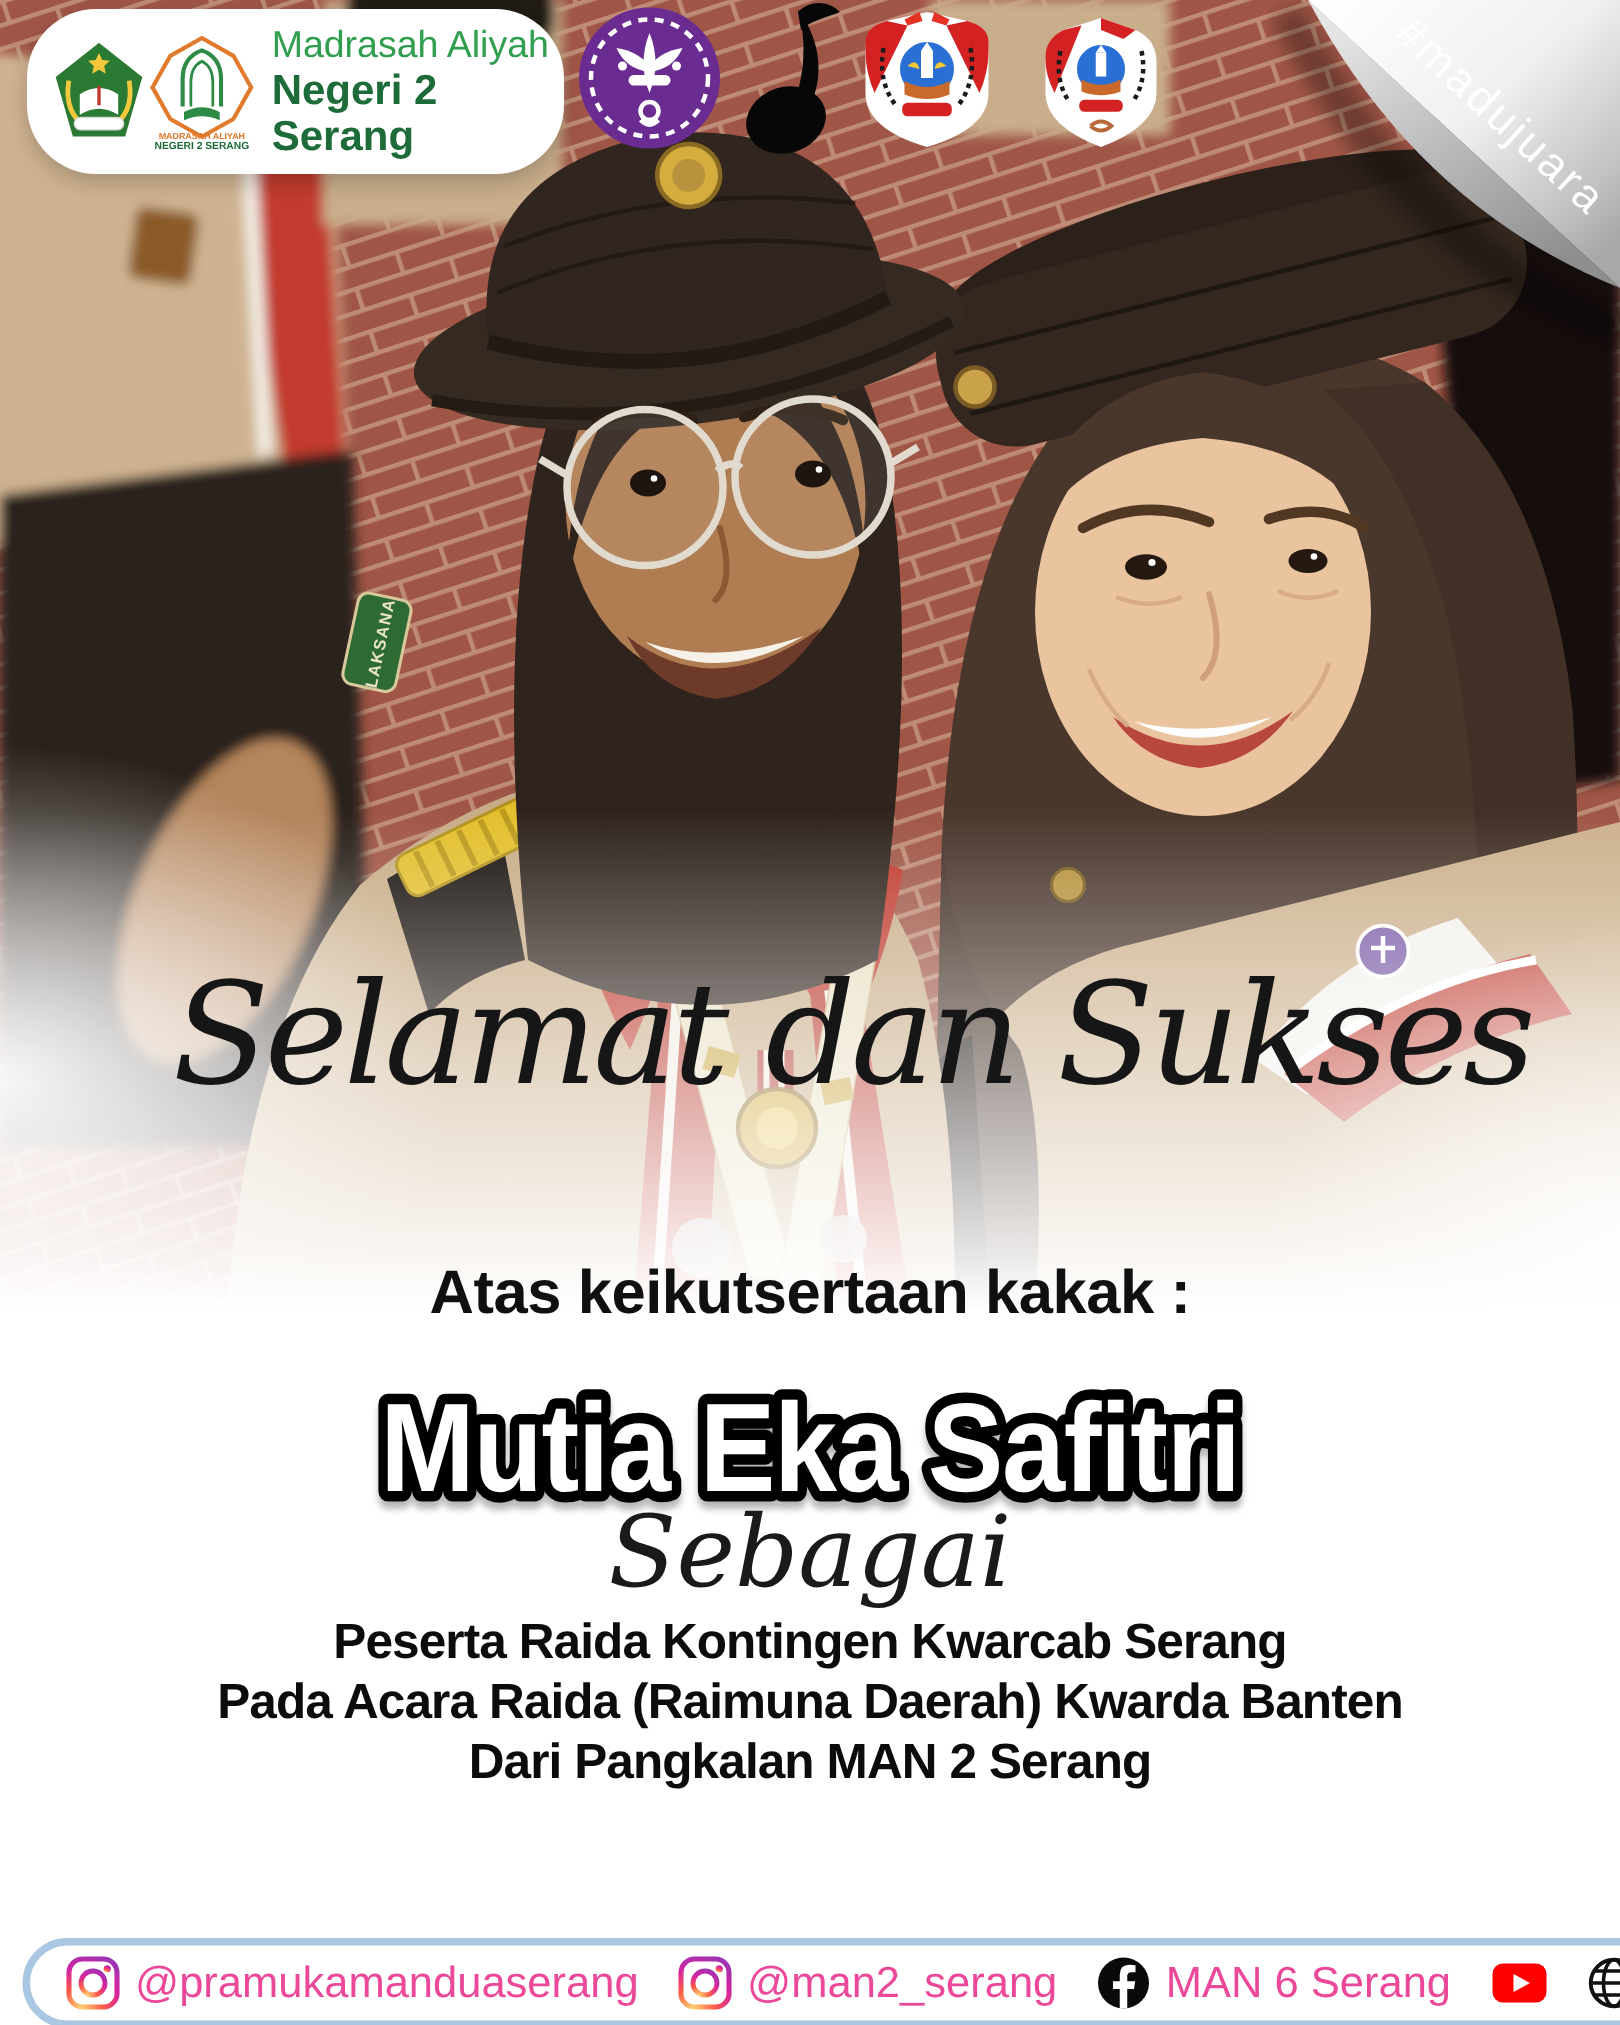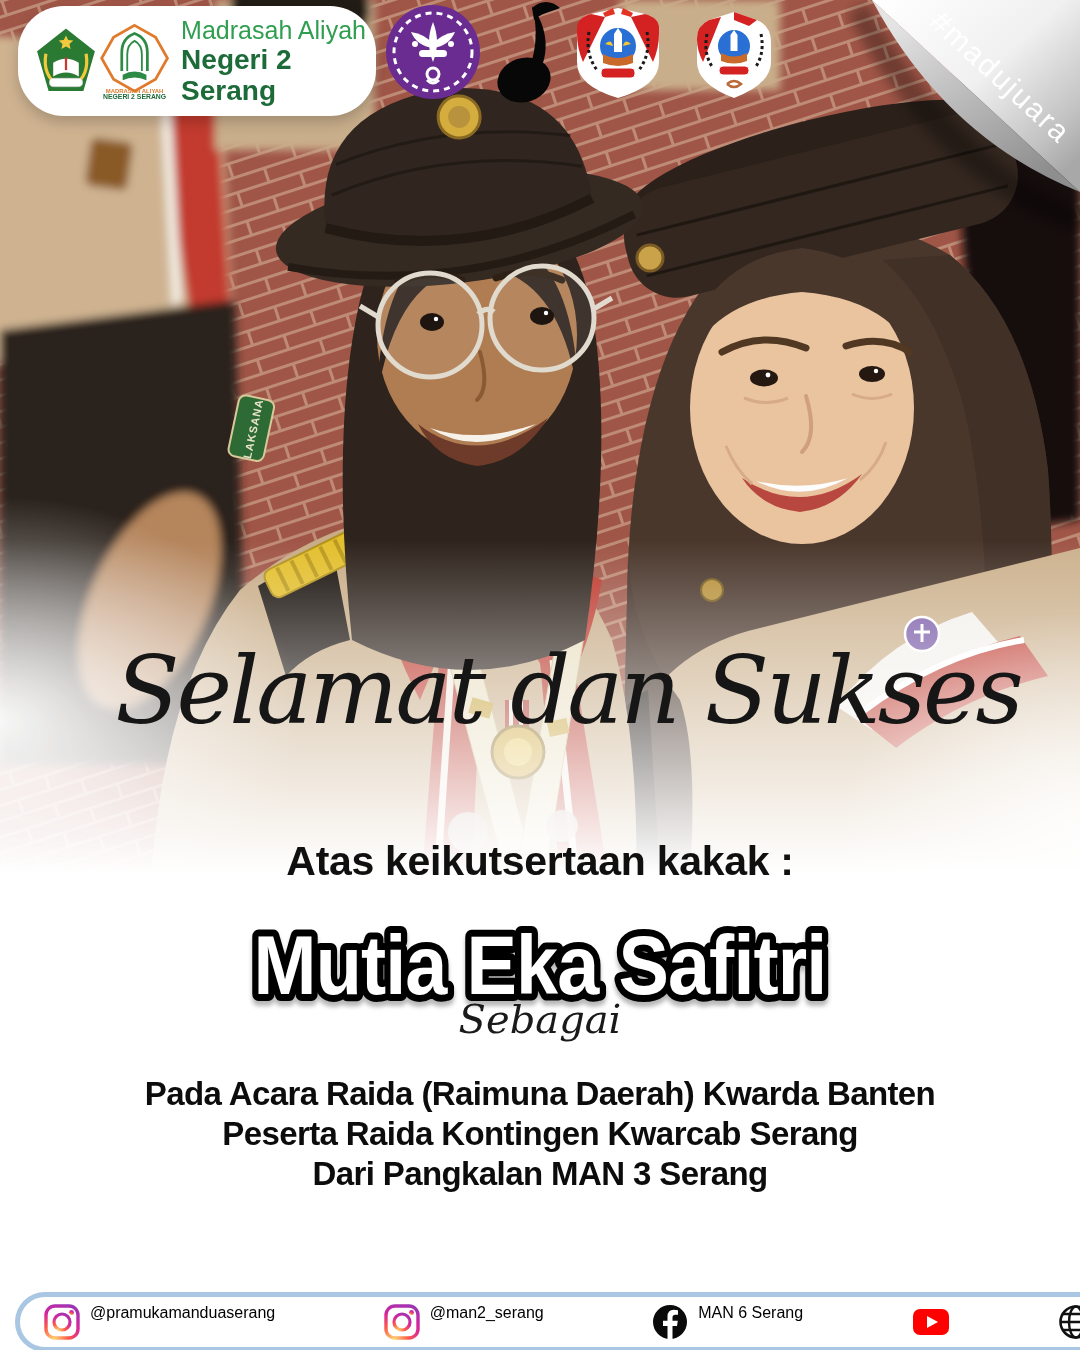--- a/index.html
+++ b/index.html
@@ -22,28 +22,28 @@
   
   .corner-fold{position:absolute;right:0;top:0;width:235px;height:235px;}
   
   .script-title{position:absolute;left:0;top:636px;width:1080px;text-align:center;
       font-family:"DejaVu Serif",serif;font-style:italic;font-size:94px;letter-spacing:-3px;color:#161616;margin-left:28px;}
   .subtitle{position:absolute;left:0;top:838px;width:1080px;text-align:center;
       font-size:41px;font-weight:bold;letter-spacing:-.3px;color:#101010;}
   .name-wrap{position:absolute;left:0;top:910px;width:856px;height:112px;
       filter:drop-shadow(0 5px 2px rgba(0,0,0,.28));}
   .sebagai{position:absolute;left:0;top:996px;width:1080px;text-align:center;
-      font-family:"DejaVu Serif",serif;font-style:italic;font-size:40px;color:#1a1a1a;}
+      font-family:"DejaVu Serif",serif;font-style:italic;font-size:66px;color:#1a1a1a;}
   .details{position:absolute;left:0;top:1074px;width:1080px;text-align:center;
       font-size:33px;line-height:40px;font-weight:bold;letter-spacing:-.6px;color:#0c0c0c;}
   
   .footer-bar{position:absolute;left:15px;top:1292px;width:1050px;height:50px;background:#fff;
       border:5px solid #a9c6e2;border-radius:30px;box-sizing:content-box;
       display:flex;align-items:center;justify-content:space-between;padding:0 24px;}
-  .footer-item{display:flex;gap:10px;font-size:16px;color:#000000;white-space:nowrap;}
+  .footer-item{display:flex;align-items:center;gap:10px;font-size:29px;color:#ec4899;white-space:nowrap;}
 </style>
 </head>
 <body>
 
 <div class="canvas">
 
   <svg class="photo-scene" viewBox="0 0 1080 900" xmlns="http://www.w3.org/2000/svg">
     <defs>
       <pattern id="bricks" width="66" height="30" patternUnits="userSpaceOnUse" patternTransform="rotate(-18)">
         <rect width="66" height="30" fill="#9c4a3c"></rect>
@@ -276,23 +276,23 @@
     <svg width="1080" height="112" viewBox="0 0 1080 112" xmlns="http://www.w3.org/2000/svg">
       <g transform="translate(540 0) scale(0.9 1) translate(-540 0)">
         <text x="540" y="84" text-anchor="middle" font-family="Liberation Sans, sans-serif" font-size="84" font-weight="bold" letter-spacing="-1" fill="#ffffff" stroke="#000000" stroke-width="14" paint-order="stroke" stroke-linejoin="round">Mutia Eka Safitri</text>
       </g>
     </svg>
   </div>
 
   <div class="sebagai">Sebagai</div>
 
   <div class="details">
+    <div>Peserta Raida Kontingen Kwarcab Serang</div>
     <div>Pada Acara Raida (Raimuna Daerah) Kwarda Banten</div>
-    <div>Peserta Raida Kontingen Kwarcab Serang</div>
-    <div>Dari Pangkalan MAN 3 Serang</div>
+    <div>Dari Pangkalan MAN 2 Serang</div>
   </div>
 
   <div class="footer-bar">
 
     <div class="footer-item">
       <svg width="36" height="36" viewBox="0 0 36 36" xmlns="http://www.w3.org/2000/svg">
         <defs>
             <radialGradient id="ig1" cx="25%" cy="105%" r="130%">
           <stop offset="0" stop-color="#fdd874"></stop>
               <stop offset=".35" stop-color="#fd5949"></stop>

